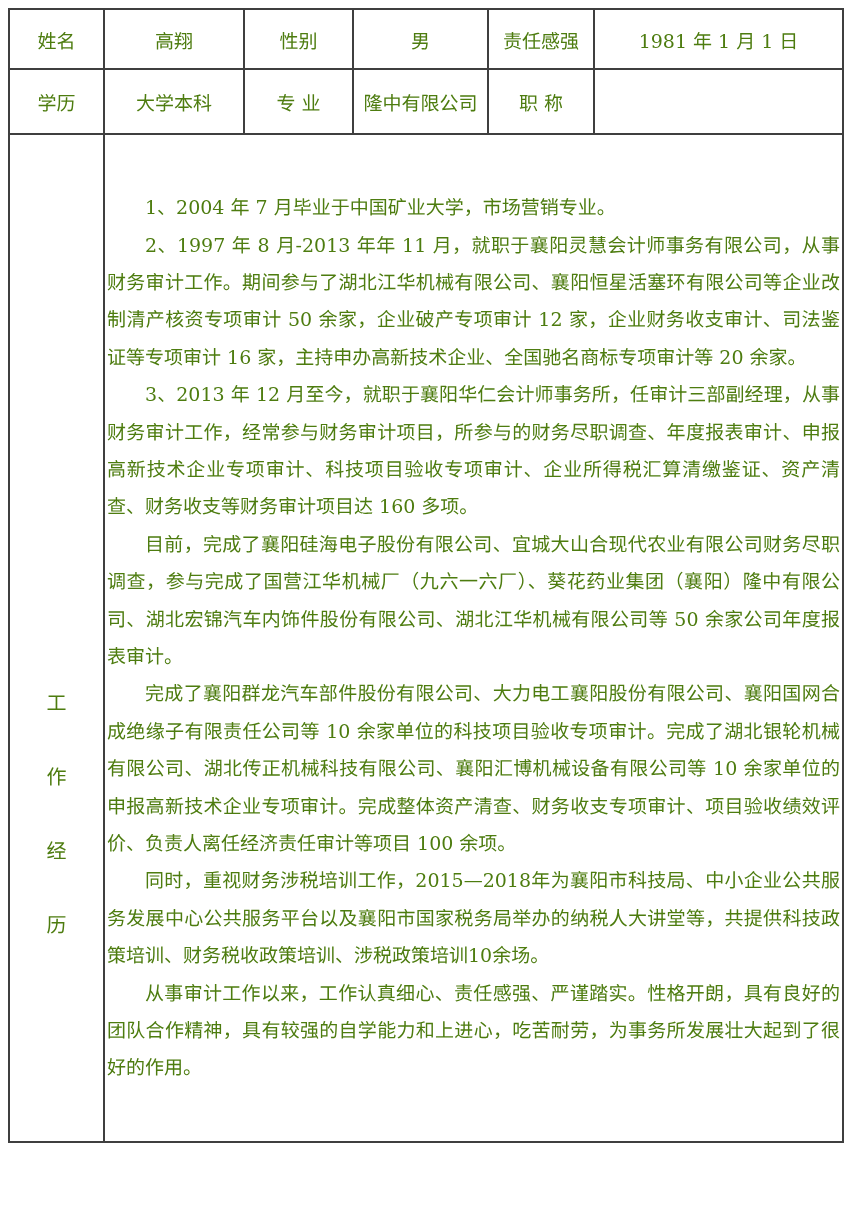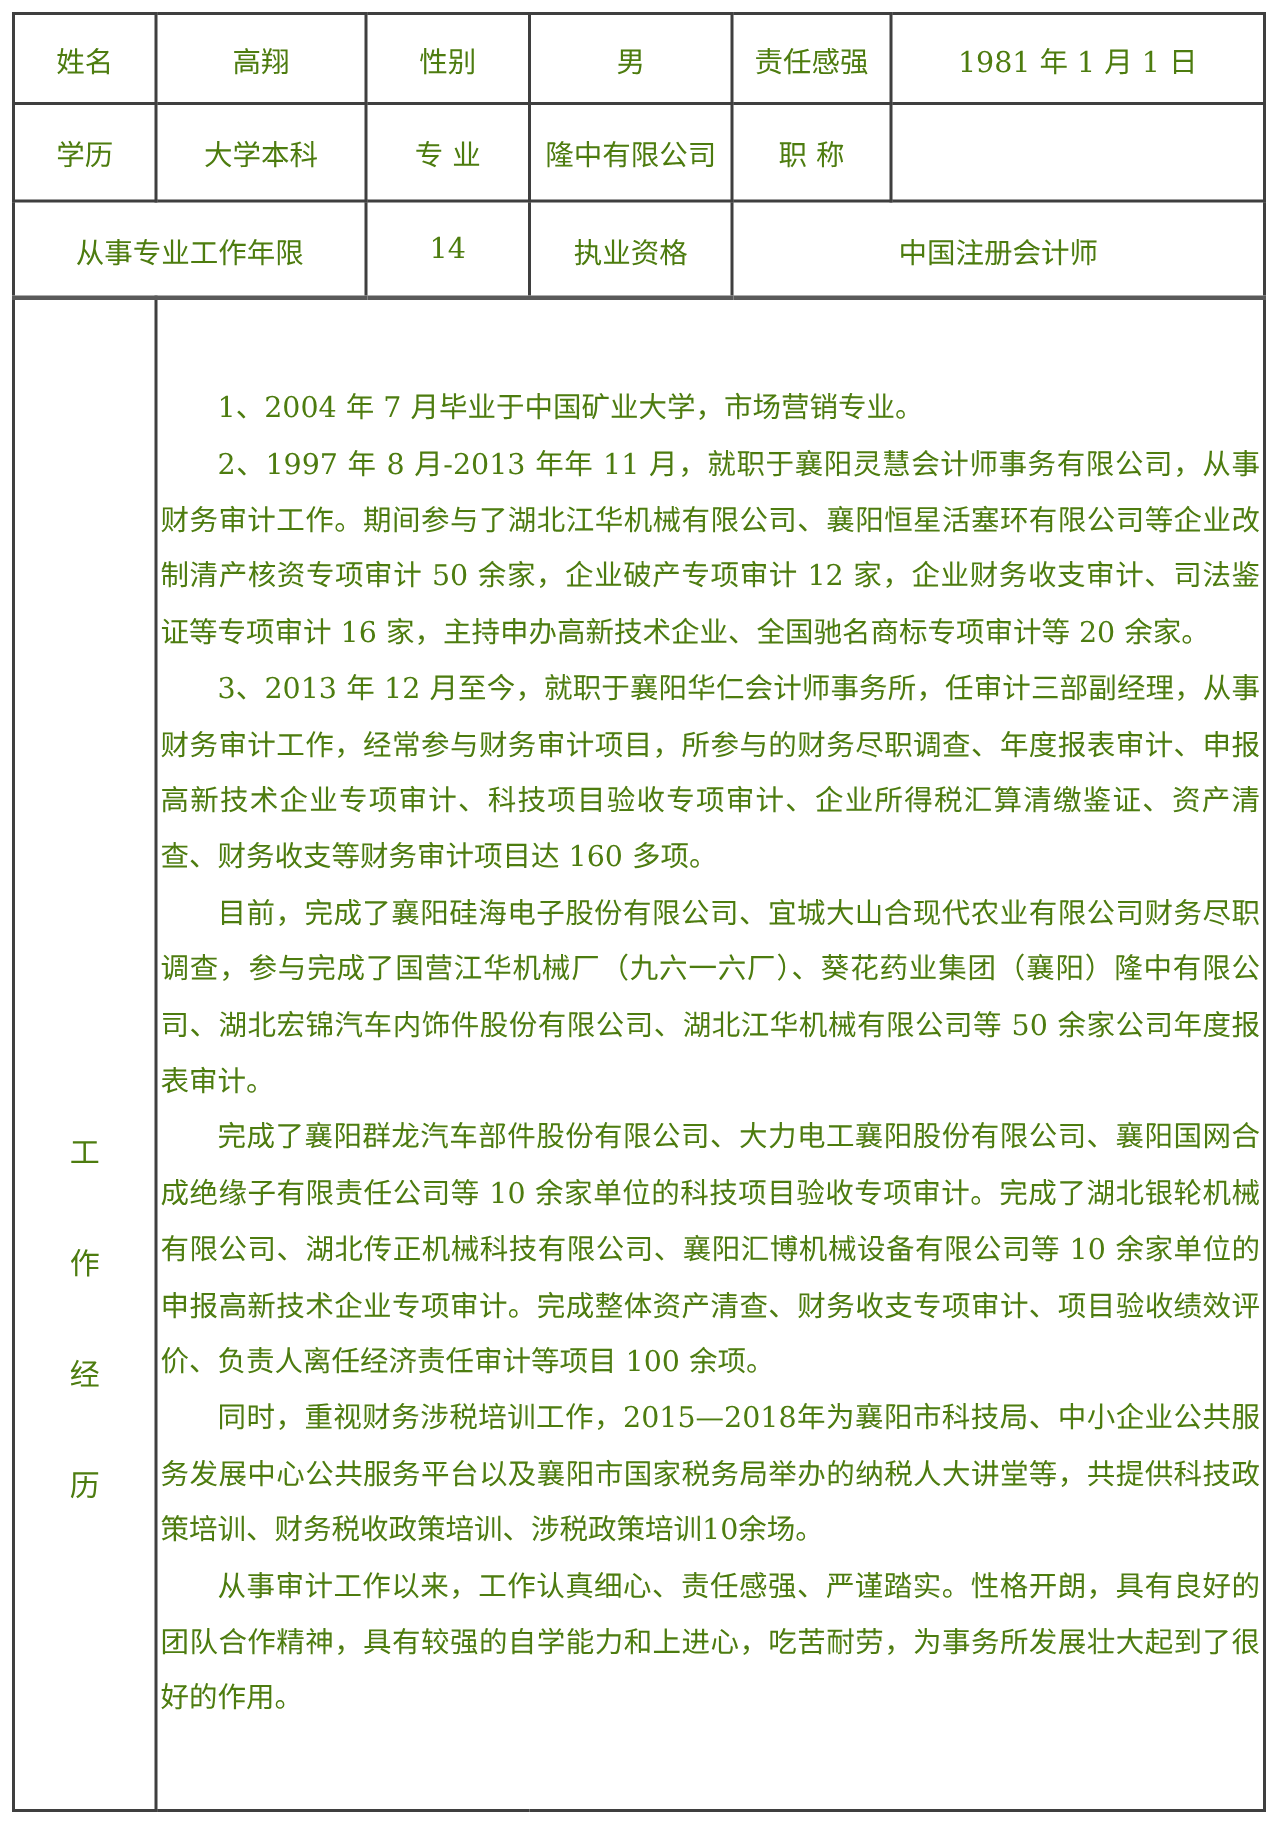--- a/index.html
+++ b/index.html
@@ -92,26 +92,20 @@
         <td>1981 年 1 月 1 日</td>
       </tr>
       <tr class="r-mid">
         <td>学历</td>
         <td>大学本科</td>
         <td>专 业</td>
         <td>隆中有限公司</td>
         <td>职 称</td>
         <td></td>
       </tr>
-      <tr class="r-years">
-        <td colspan="2">从事专业工作年限</td>
-        <td>14</td>
-        <td>执业资格</td>
-        <td colspan="2">中国注册会计师</td>
-      </tr>
       <tr class="r-work">
         <td class="work-label-cell">
           <div class="work-label-stack">
             <span>工</span>
             <span>作</span>
             <span>经</span>
             <span>历</span>
           </div>
         </td>
         <td class="work-content-cell" colspan="5">

